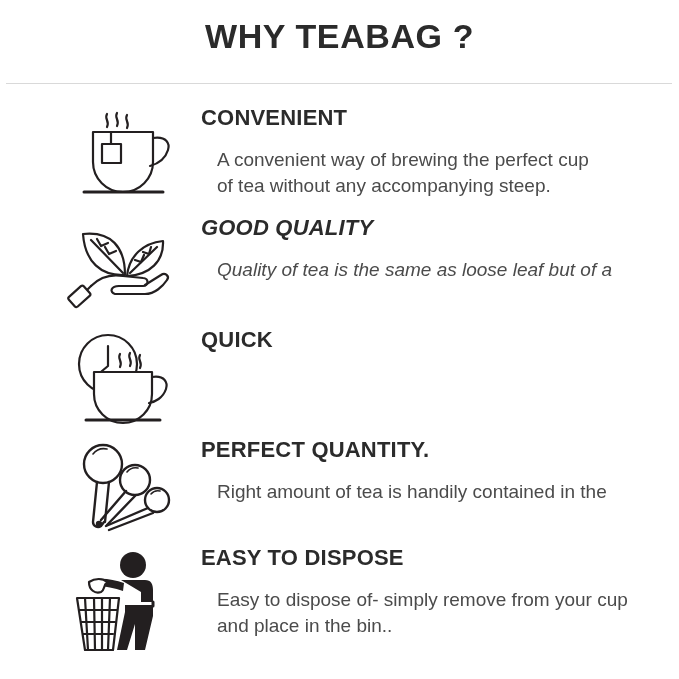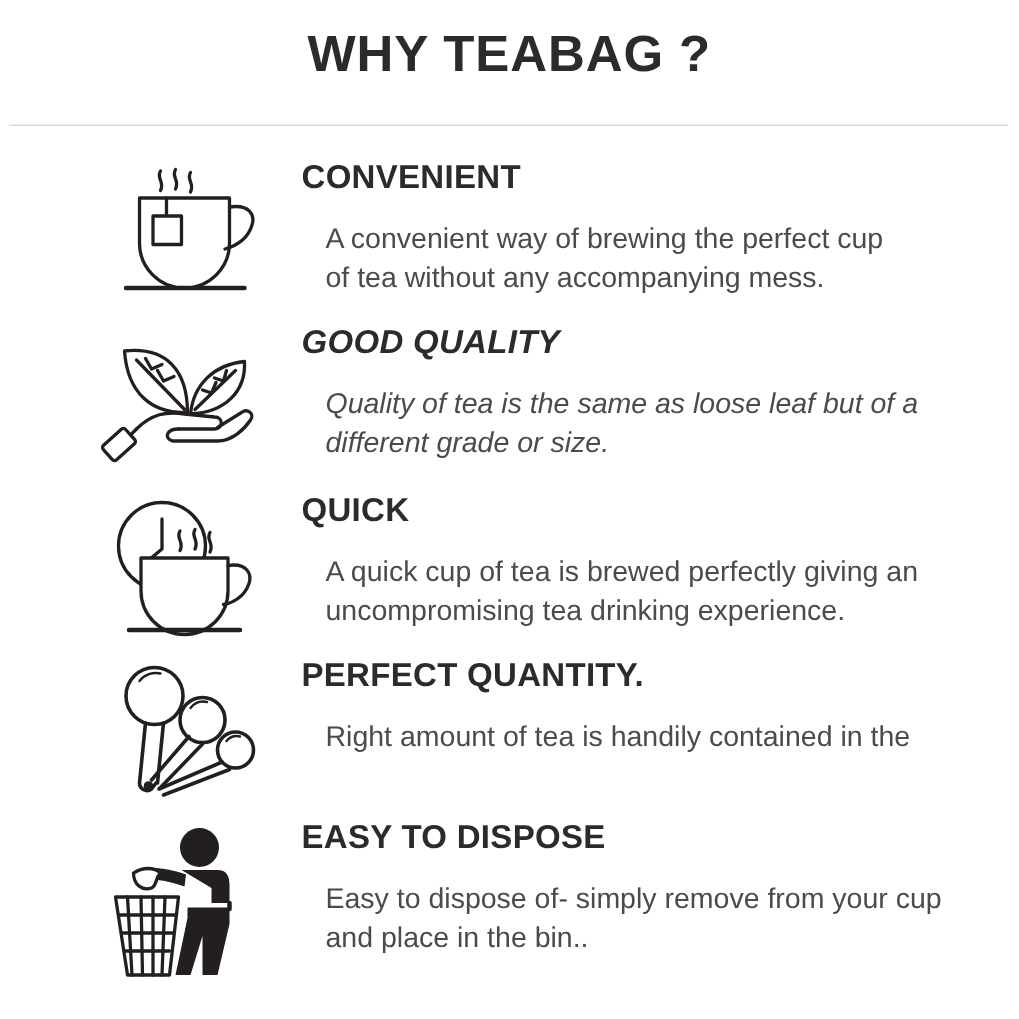--- a/index.html
+++ b/index.html
@@ -130,21 +130,21 @@
               <path d="M56 5 C53 10 59 12 56 18"></path>
               <path d="M13 82 L92 82" stroke-width="3"></path>
             </g>
           </svg>
         </span>
       </div>
       <div class="text-cell">
         <h2 class="item-title">CONVENIENT</h2>
         <p class="item-desc">
           <span class="ln">A convenient way of brewing the perfect cup</span>
-          <span class="ln">of tea without any accompanying mess.</span>
+          <span class="ln">of tea without any accompanying steep.</span>
         </p>
       </div>
     </div>
 
     <div class="row row-good-quality">
       <div class="icon-cell">
         <span>
           <svg width="112" height="92" viewBox="0 0 112 92">
             <g fill="none" stroke="#231f20" stroke-width="2.2" stroke-linecap="round" stroke-linejoin="round">
               <path d="M58 55 C34 56 18 42 16 14 C44 11 58 27 58 55 Z" fill="#ffffff"></path>
@@ -158,21 +158,20 @@
               <path d="M24 66 L14 76"></path>
               <rect x="2" y="70" width="20" height="13" rx="2" transform="rotate(-42 12 76)" fill="#ffffff"></rect>
             </g>
           </svg>
         </span>
       </div>
       <div class="text-cell">
         <h2 class="item-title">GOOD QUALITY</h2>
         <p class="item-desc">
           <span class="ln">Quality of tea is the same as loose leaf but of a</span>
-          <span class="ln">different grade or size.</span>
         </p>
       </div>
     </div>
 
     <div class="row row-quick">
       <div class="icon-cell">
         <span>
           <svg width="110" height="96" viewBox="0 0 110 96">
             <g fill="none" stroke="#231f20" stroke-width="2.2" stroke-linecap="round" stroke-linejoin="round">
               <circle cx="40" cy="32" r="29" fill="#ffffff"></circle>
@@ -182,24 +181,20 @@
               <path d="M52 22 C49 27 55 29 52 35"></path>
               <path d="M62 21 C59 26 65 28 62 34"></path>
               <path d="M72 23 C69 28 75 30 72 36"></path>
               <path d="M18 88 L92 88" stroke-width="3"></path>
             </g>
           </svg>
         </span>
       </div>
       <div class="text-cell">
         <h2 class="item-title">QUICK</h2>
-        <p class="item-desc">
-          <span class="ln">A quick cup of tea is brewed perfectly giving an</span>
-          <span class="ln">uncompromising tea drinking experience.</span>
-        </p>
       </div>
     </div>
 
     <div class="row row-perfect">
       <div class="icon-cell">
         <span>
           <svg width="104" height="94" viewBox="0 0 104 94">
             <g fill="none" stroke="#231f20" stroke-width="2.4" stroke-linecap="round" stroke-linejoin="round">
               <circle cx="32" cy="22" r="19" fill="#ffffff"></circle>
               <path d="M22 12 A14 14 0 0 1 36 7" stroke-width="1.6"></path>

